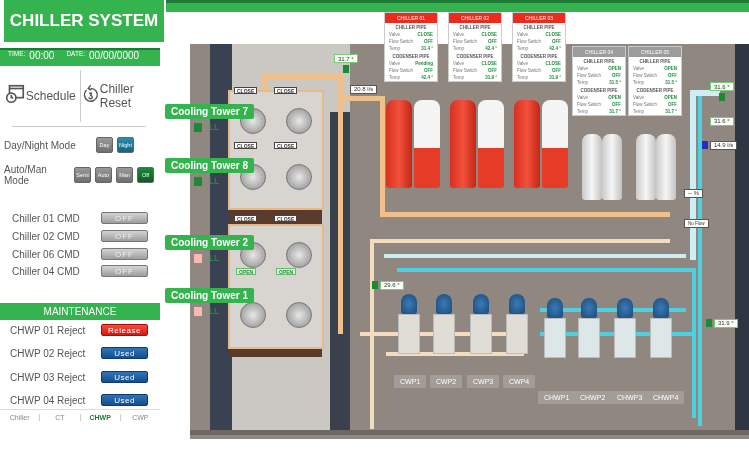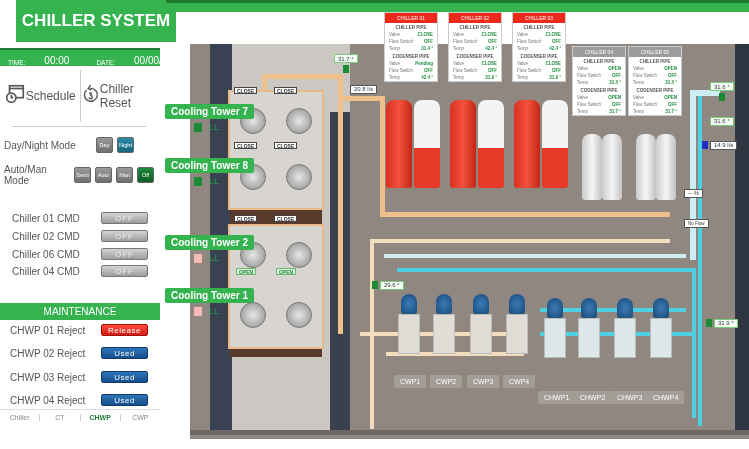--- a/index.html
+++ b/index.html
@@ -1,19 +1,19 @@
 <!DOCTYPE html>
 <html><head>
 <meta charset="utf-8">
 <style>
 *{box-sizing:border-box;margin:0;padding:0}
 body{width:749px;height:449px;overflow:hidden;background:#fff;font-family:"Liberation Sans",sans-serif;position:relative}
 #sidebar{position:absolute;left:0;top:0;width:160px;height:449px;background:#fff}
-.title-bar{position:absolute;left:16px;top:0;width:160px;height:42px;background:#34b34f;color:#fff;font-weight:bold;font-size:17px;display:flex;align-items:center;justify-content:center}
-.time-bar{position:absolute;left:0;top:48px;width:160px;height:18px;background:#34b34f;border-top:2px solid #1f7a34;color:#fff;font-size:9px;display:flex;align-items:flex-end;padding-left:8px;gap:19px}
+.title-bar{position:absolute;left:4px;top:0;width:160px;height:42px;background:#34b34f;color:#fff;font-weight:bold;font-size:17px;display:flex;align-items:center;justify-content:center}
+.time-bar{position:absolute;left:0;top:48px;width:160px;height:18px;background:#34b34f;border-top:2px solid #1f7a34;color:#fff;font-size:9px;display:flex;align-items:flex-start;padding-left:8px;gap:4px}
 .time-bar .lbl{font-size:6.5px}
 .time-bar .val{font-size:10px;margin-right:8px}
 .action-row{position:absolute;top:68px;left:0;width:160px;height:56px;display:flex}
 .action{flex:1;display:flex;flex-direction:row;align-items:center;justify-content:center;color:#555;font-size:12px;cursor:pointer}
 .action .ic{width:22px;height:22px;margin-bottom:4px}
 .divv{width:1px;background:#ccc;margin:2px 0}
 .hr{position:absolute;left:12px;width:134px;height:1px;background:#ccc}
 .mode-row{position:absolute;left:4px;font-size:10px;color:#555;display:flex;align-items:center}
 .mbtn{width:17px;height:16px;font-size:5.5px;color:#fff;border-radius:2px;display:flex;align-items:center;justify-content:center;border:1px solid #666;background:linear-gradient(#9a9a9a,#6f6f6f);margin-left:4px}
 .mbtn.night{background:linear-gradient(#2d8ca8,#16657d)}

